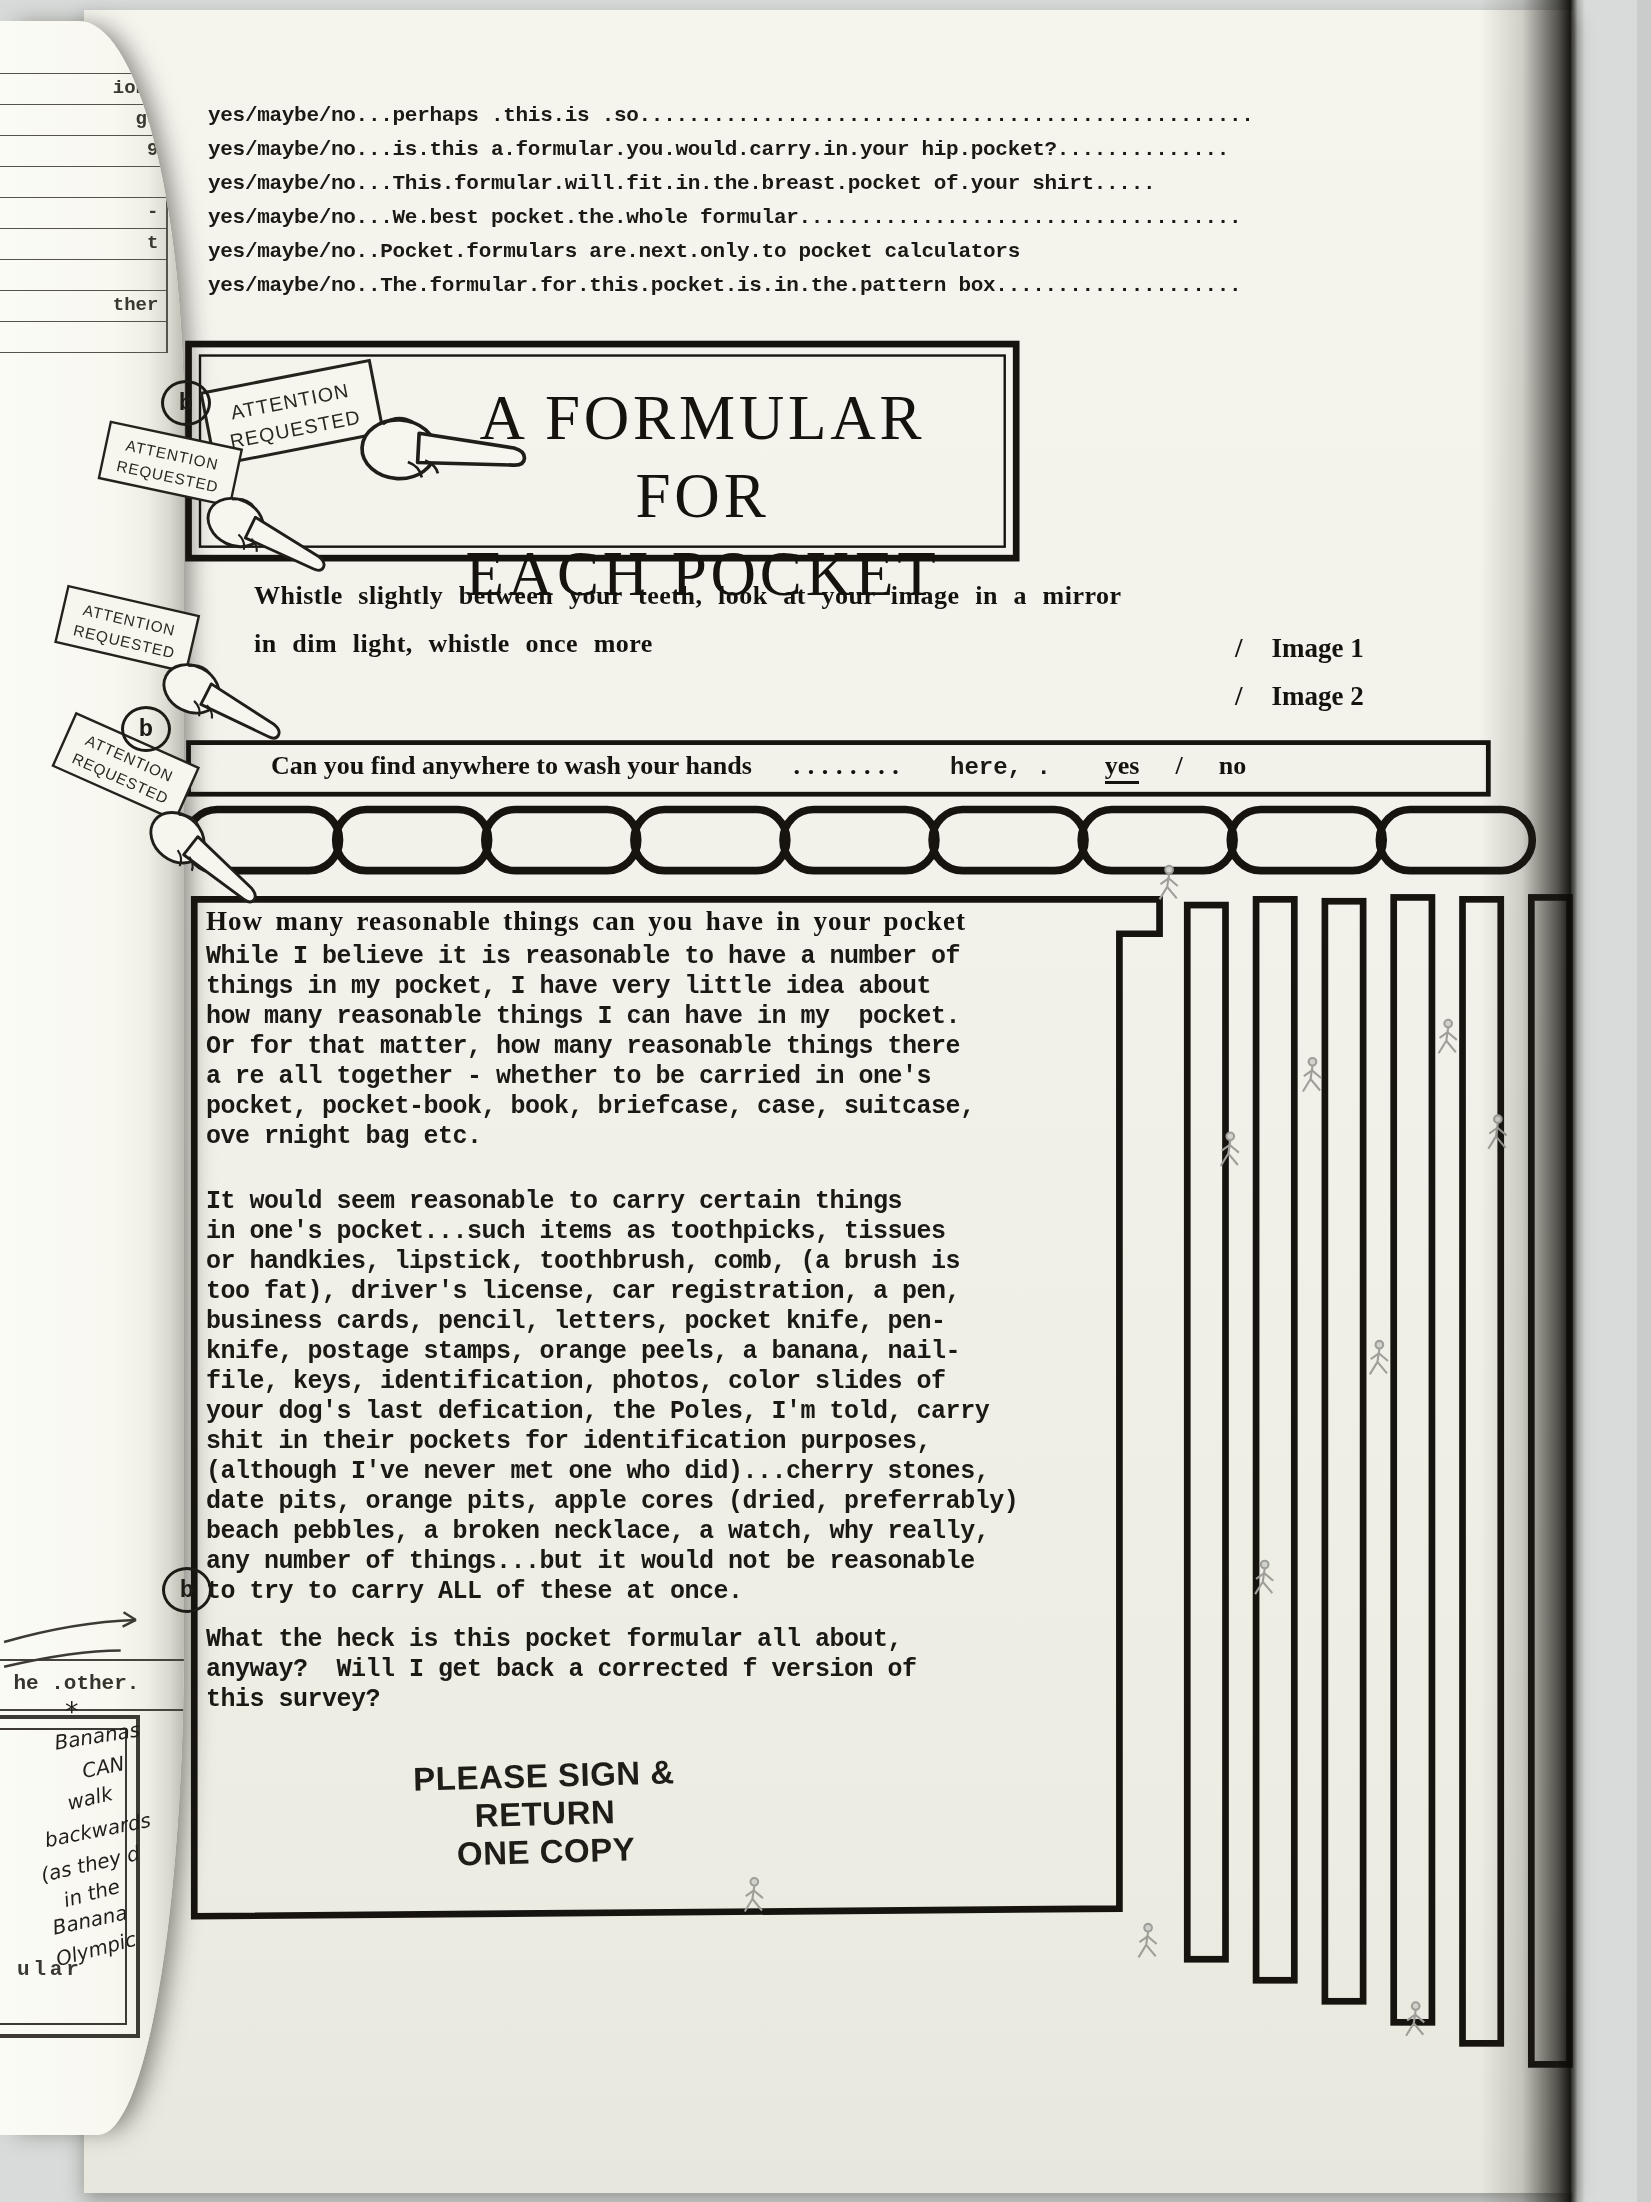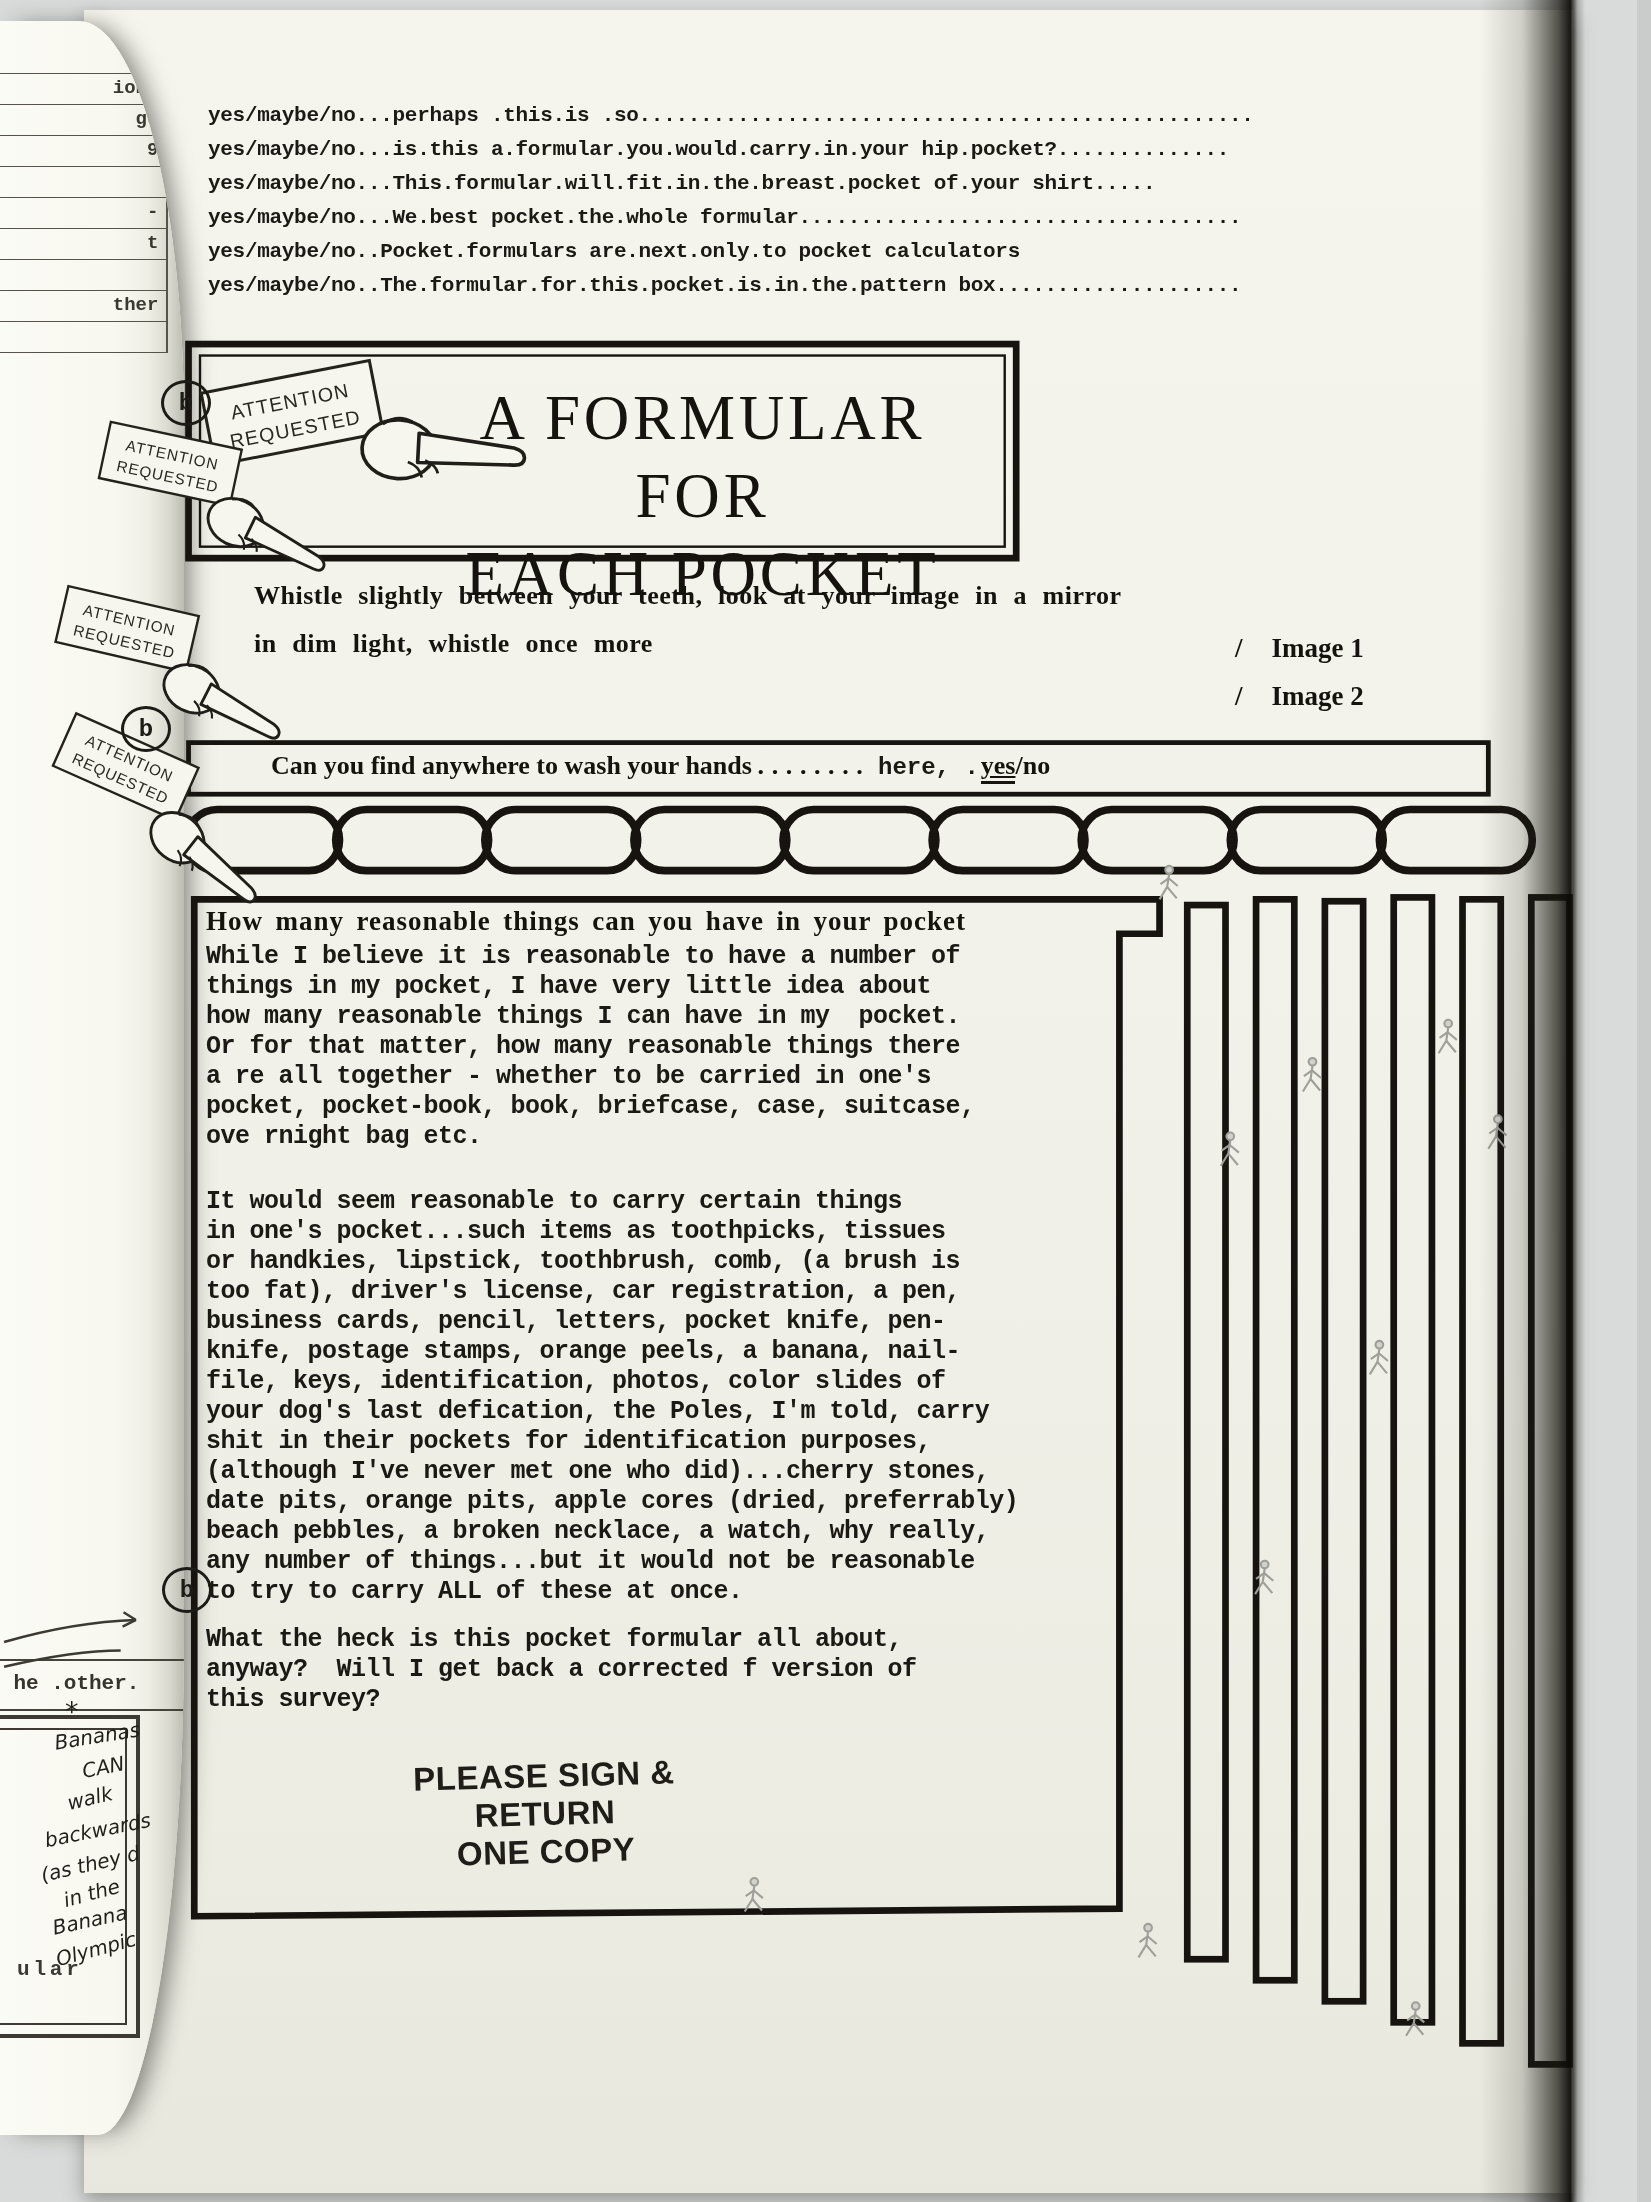--- a/index.html
+++ b/index.html
@@ -168,25 +168,25 @@
 
   <div class="abs content serifed" style="left:1235px;top:633px;font-size:27px;font-weight:700;display:flex;">
     <span>/</span>
     <span style="margin-left:29px;">Image 1</span>
   </div>
   <div class="abs content serifed" style="left:1235px;top:681px;font-size:27px;font-weight:700;display:flex;">
     <span>/</span>
     <span style="margin-left:29px;">Image 2</span>
   </div>
 
-  <div class="abs content serifed" style="left:271px;top:751px;font-size:26px;font-weight:600;display:flex;align-items:baseline;">
+  <div class="abs content serifed" style="left:271px;top:751px;font-size:26px;font-weight:600;display:flex;align-items:baseline;gap:36px;">
     <span>Can you find anywhere to wash your hands</span>
     <span style="letter-spacing:7.6px;margin-left:5.7px;">........</span>
     <span class="typed" style="font-size:24px;margin-left:7.6px;">here, .</span>
-    <span style="border-bottom:3.3px solid #17140f;margin-left:2px;text-decoration:underline;">yes</span>
+    <span style="border-bottom:3.3px solid #17140f;margin-left:18px;">yes</span>
     <span>/</span>
     <span>no</span>
   </div>
 
   <div class="abs content serifed" style="left:206px;top:906px;font-size:27px;font-weight:600;letter-spacing:1px;word-spacing:4.8px;white-space:nowrap;">How many reasonable things can you have in your pocket</div>
 
   <div class="abs content typed para" style="left:206px;top:942px;">While I believe it is reasonable to have a number of
 things in my pocket, I have very little idea about
 how many reasonable things I can have in my  pocket.
 Or for that matter, how many reasonable things there

